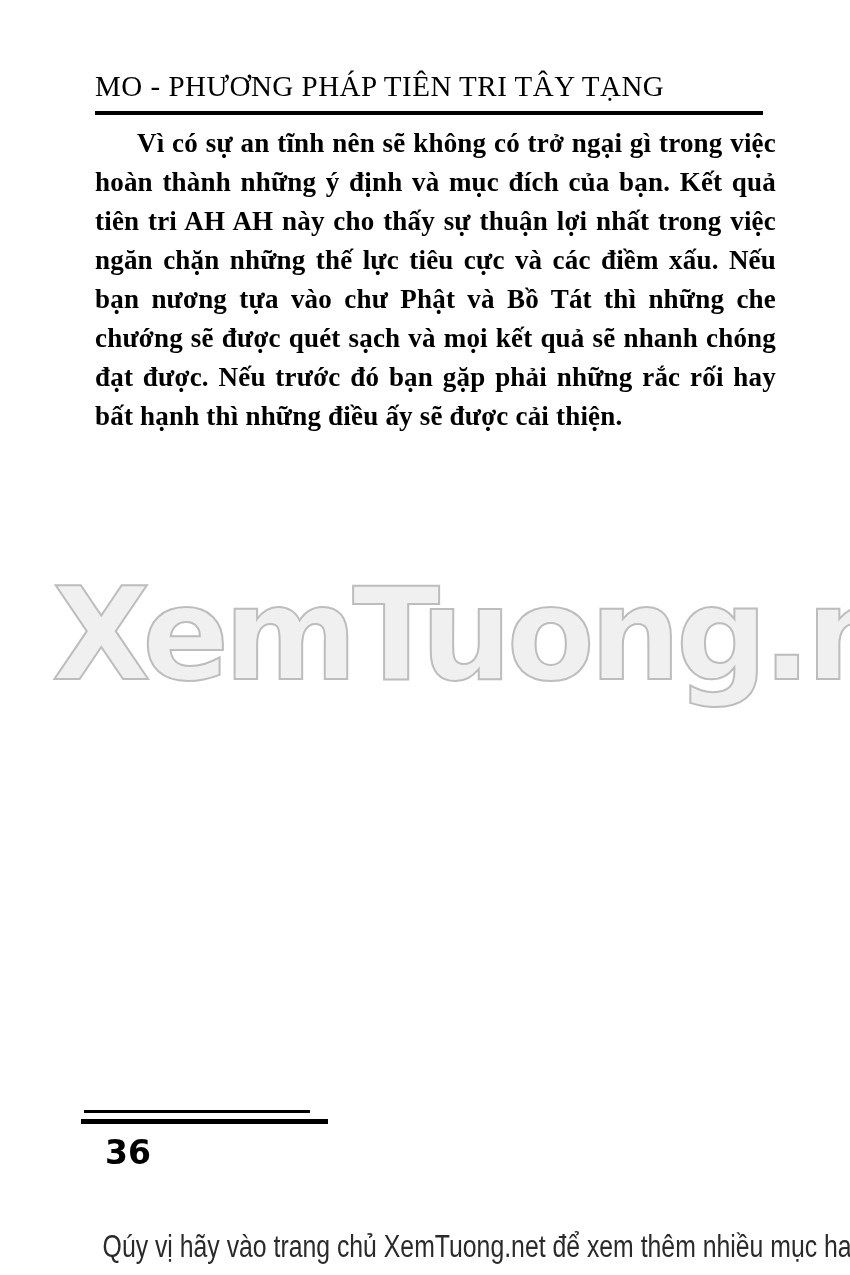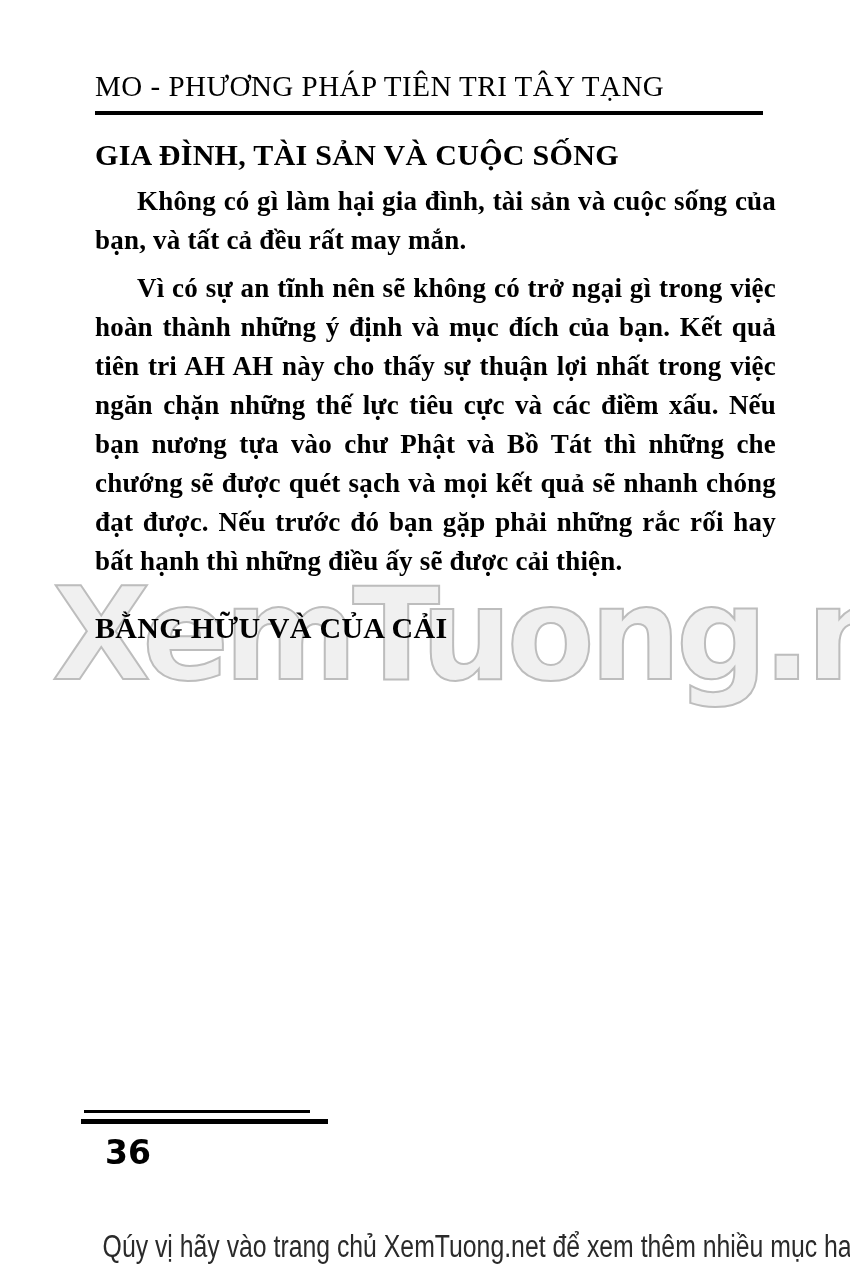--- a/index.html
+++ b/index.html
@@ -119,31 +119,26 @@
 
 <div class="page">
 
   <div class="watermark">XemTuong.net</div>
 
   <div class="content">
 
     <div class="running-header">MO - PHƯƠNG PHÁP TIÊN TRI TÂY TẠNG</div>
     <div class="header-rule"></div>
 
-    <div>
-      <div class="section-heading first">GIA ĐÌNH, TÀI SẢN VÀ CUỘC SỐNG</div>
-      <p class="body-par">Không có gì làm hại gia đình, tài sản và cuộc sống của bạn, và tất cả đều rất may mắn.</p>
-    </div>
 
     <div>
       <p class="body-par">Vì có sự an tĩnh nên sẽ không có trở ngại gì trong việc hoàn thành những ý định và mục đích của bạn. Kết quả tiên tri AH AH này cho thấy sự thuận lợi nhất trong việc ngăn chặn những thế lực tiêu cực và các điềm xấu. Nếu bạn nương tựa vào chư Phật và Bồ Tát thì những che chướng sẽ được quét sạch và mọi kết quả sẽ nhanh chóng đạt được. Nếu trước đó bạn gặp phải những rắc rối hay bất hạnh thì những điều ấy sẽ được cải thiện.</p>
     </div>
 
     <div>
-      <div class="section-heading">BẰNG HỮU VÀ CỦA CẢI</div>
     </div>
 
 
   </div>
 
   <div class="pagenum-block">
     <div class="pagenum-rule-thin"></div>
     <div class="pagenum-rule-thick"></div>
     <div class="page-number">36</div>
   </div>

